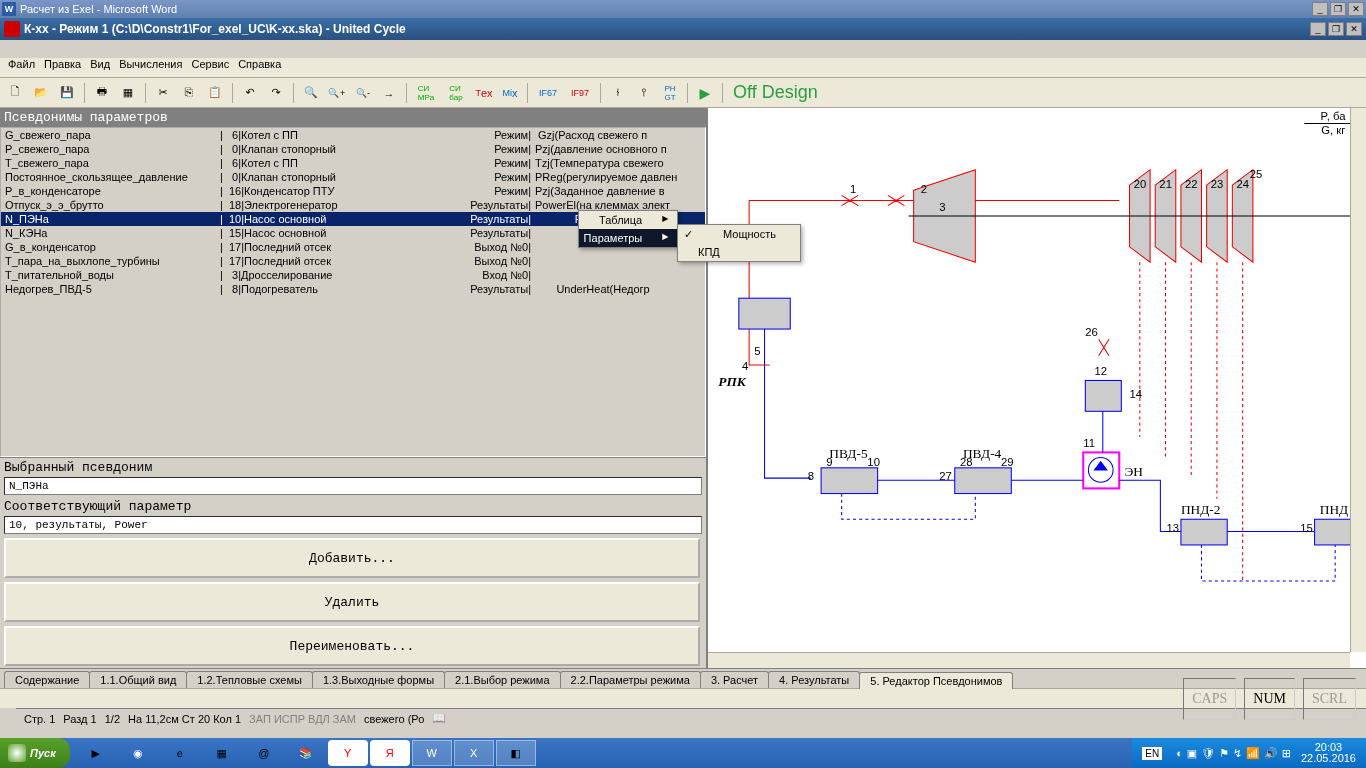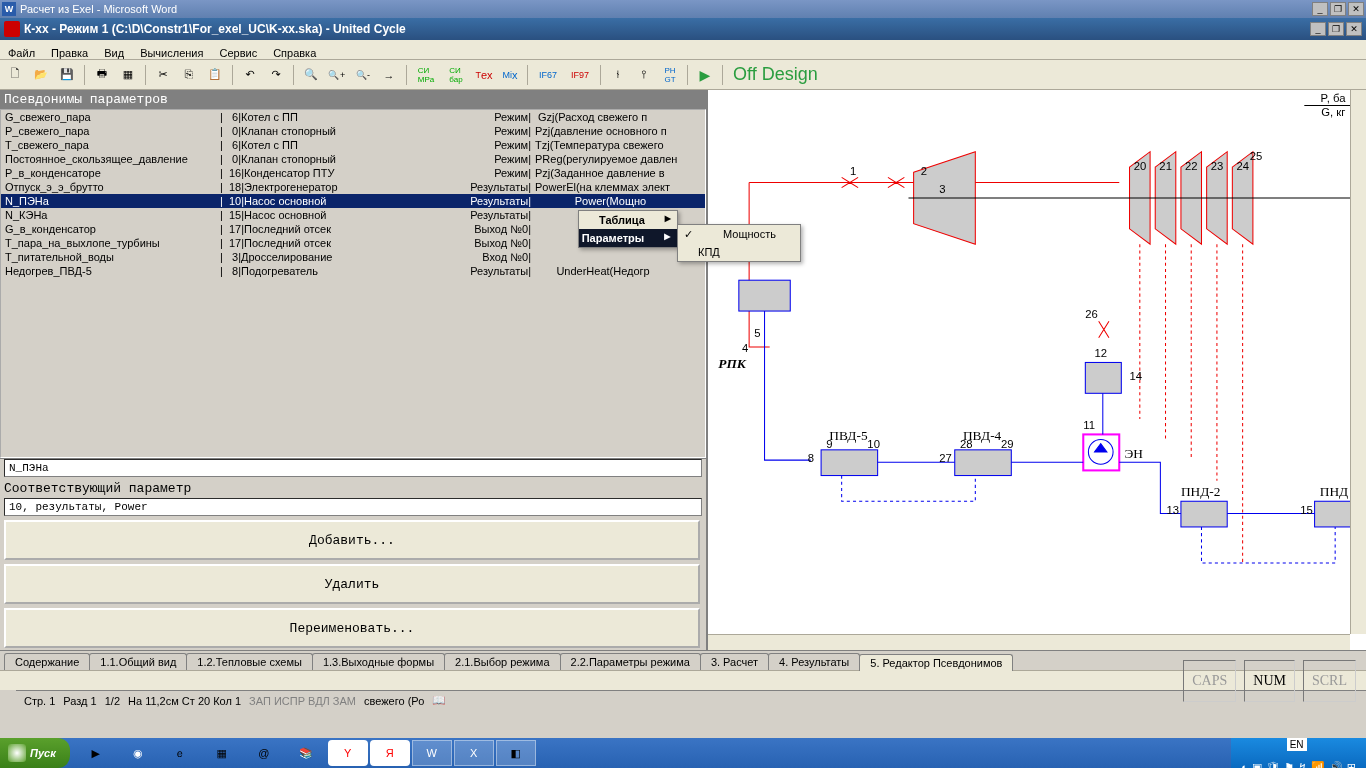--- a/index.html
+++ b/index.html
@@ -10,21 +10,21 @@
 .word-titlebar .icon { width: 14px; height: 14px; background: #2a5caa; margin-right: 4px; display: inline-flex; align-items: center; justify-content: center; color: #fff; font-size: 9px; font-weight: bold; }
 .word-titlebar .title { flex: 1; font-size: 11px; }
 .winbtns { display: flex; }
 .winbtn { width: 16px; height: 14px; background: #c0c0c0; border: 1px solid #808080; margin-left: 2px; display: flex; align-items: center; justify-content: center; font-size: 9px; cursor: pointer; color: #000; }
 
 
 .uc-titlebar { height: 22px; background: linear-gradient(#3a6ea5, #2a5080); color: #fff; display: flex; align-items: center; padding: 0 4px; }
 .uc-titlebar .icon { width: 16px; height: 16px; background: #c00; margin-right: 4px; border-radius: 2px; }
 .uc-titlebar .title { flex: 1; font-weight: bold; font-size: 12px; }
 
-.menubar { height: 20px; background: #ece9d8; display: flex; align-items: flex-end; padding: 0 8px; gap: 16px; border-bottom: 1px solid #aca899; }
+.menubar { height: 20px; background: #ece9d8; display: flex; align-items: flex-start; padding: 0 8px; gap: 9px; border-bottom: 1px solid #aca899; margin-top: 18px; }
 .menubar span { cursor: pointer; }
 
 .toolbar { height: 30px; background: #ece9d8; display: flex; align-items: center; padding: 0 4px; gap: 4px; border-bottom: 1px solid #aca899; }
 .tbtn { width: 22px; height: 22px; display: flex; align-items: center; justify-content: center; cursor: pointer; border: 1px solid transparent; }
 .tsep { width: 1px; height: 20px; background: #aca899; margin: 0 2px; }
 .off-design { color: #2a9d3f; font-size: 18px; font-weight: normal; margin-left: 4px; }
 .play-btn { color: #2a9d3f; font-size: 14px; }
 
 .main { display: flex; height: 560px; }
 .left-panel { width: 708px; display: flex; flex-direction: column; background: #d4d0c8; border-right: 2px solid #808080; }
@@ -66,21 +66,21 @@
 
 .statusbar-word { height: 20px; background: #d4d0c8; border-top: 1px solid #808080; display: flex; align-items: center; padding: 0 8px; gap: 8px; font-size: 11px; margin-left: 16px; }
 .sw-dim { color: #808080; }
 
 .taskbar { position: absolute; bottom: 0; left: 0; right: 0; height: 30px; background: linear-gradient(#3a74c4, #2862b2); display: flex; align-items: center; }
 .start-btn { height: 30px; padding: 0 14px 0 8px; background: linear-gradient(#5aa02c, #3a8018); color: #fff; font-weight: bold; font-style: italic; display: flex; align-items: center; border-radius: 0 12px 12px 0; gap: 4px; }
 .start-orb { width: 18px; height: 18px; background: radial-gradient(#fff, #5aa02c); border-radius: 3px; }
 .task-icons { display: flex; gap: 2px; padding: 0 6px; }
 .task-icon { width: 40px; height: 26px; display: flex; align-items: center; justify-content: center; border: 1px solid transparent; cursor: pointer; }
 .task-icon.active { background: rgba(255,255,255,0.2); border: 1px solid rgba(255,255,255,0.4); }
-.tray { margin-left: auto; height: 30px; background: linear-gradient(#1a8ae0, #0a6ac0); display: flex; align-items: center; padding: 0 10px; gap: 10px; color: #fff; flex-direction: column; }
+.tray { margin-left: auto; height: 30px; background: linear-gradient(#1a8ae0, #0a6ac0); display: flex; align-items: center; padding: 0 10px; gap: 10px; color: #fff; }
 .tray-time { text-align: center; font-size: 10px; line-height: 11px; }
 .tray-icons { display: flex; gap: 4px; font-size: 11px; }
 .lang-ind { background: #fff; color: #000; padding: 1px 3px; font-size: 10px; margin-right: 4px; }
 
 
 .sch-label { font-family: 'Times New Roman'; font-size: 13px; fill: #000; }
 .sch-num { font-family: Arial; font-size: 11px; fill: #000; }
 </style>
 </head>
 <body>
@@ -162,20 +162,21 @@
         <div class="param-row"><span class="pcol1">P_в_конденсаторе</span><span class="pcol2">|  16|Конденсатор ПТУ</span><span class="pcol3">Режим|</span><span class="pcol4">Pzj(Заданное давление в</span></div>
         <div class="param-row"><span class="pcol1">Отпуск_э_э_брутто</span><span class="pcol2">|  18|Электрогенератор</span><span class="pcol3">Результаты|</span><span class="pcol4">PowerEl(на клеммах элект</span></div>
         <div class="param-row selected"><span class="pcol1">N_ПЭНа</span><span class="pcol2">|  10|Насос основной</span><span class="pcol3">Результаты|</span><span class="pcol4">             Power(Мощно</span></div>
         <div class="param-row"><span class="pcol1">N_КЭНа</span><span class="pcol2">|  15|Насос основной</span><span class="pcol3">Результаты|</span><span class="pcol4">                     ощно</span></div>
         <div class="param-row"><span class="pcol1">G_в_конденсатор</span><span class="pcol2">|  17|Последний отсек</span><span class="pcol3">Выход №0|</span><span class="pcol4"></span></div>
         <div class="param-row"><span class="pcol1">T_пара_на_выхлопе_турбины</span><span class="pcol2">|  17|Последний отсек</span><span class="pcol3">Выход №0|</span><span class="pcol4"></span></div>
         <div class="param-row"><span class="pcol1">T_питательной_воды</span><span class="pcol2">|   3|Дросселирование</span><span class="pcol3">Вход №0|</span><span class="pcol4"></span></div>
         <div class="param-row"><span class="pcol1">Недогрев_ПВД-5</span><span class="pcol2">|   8|Подогреватель</span><span class="pcol3">Результаты|</span><span class="pcol4">       UnderHeat(Недогр</span></div>
       </div>
     <div class="sel-section">
+      <div class="sel-label">Выбранный псевдоним</div>
       <div class="sel-val">N_ПЭНа</div>
       <div class="sel-label">Соответствующий параметр</div>
       <div class="sel-val">10, результаты, Power</div>
       <button class="action-btn">Добавить...</button>
       <button class="action-btn">Удалить</button>
       <button class="action-btn">Переименовать...</button>
     </div>
   </div>
   <div class="right-panel">
     <svg class="schematic" viewBox="0 0 640 560">
@@ -265,21 +266,21 @@
       <text x="245" y="348" class="sch-num">28</text>
       <text x="285" y="348" class="sch-num">29</text>
       <text x="446" y="412" class="sch-num">13</text>
       <text x="576" y="412" class="sch-num">15</text>
     </svg>
     <div class="scrollbar-v"></div>
     <div class="scrollbar-h"></div>
   </div>
 </div>
 
-<div class="ctx-menu" style="left:578px; top:210px; width:100px;font-weight:bold;">
+<div class="ctx-menu" style="left:578px; top:210px; width:100px;">
   <div class="ctx-item ctx-arrow">
       <span>Таблица</span>
     </div>
   <div class="ctx-item ctx-arrow hl">
       <span>Параметры</span>
     </div>
 </div>
 <div class="ctx-menu" style="left:677px; top:224px; width:124px;">
   <div class="ctx-item ctx-sub">
       <span class="ctx-check"></span>

